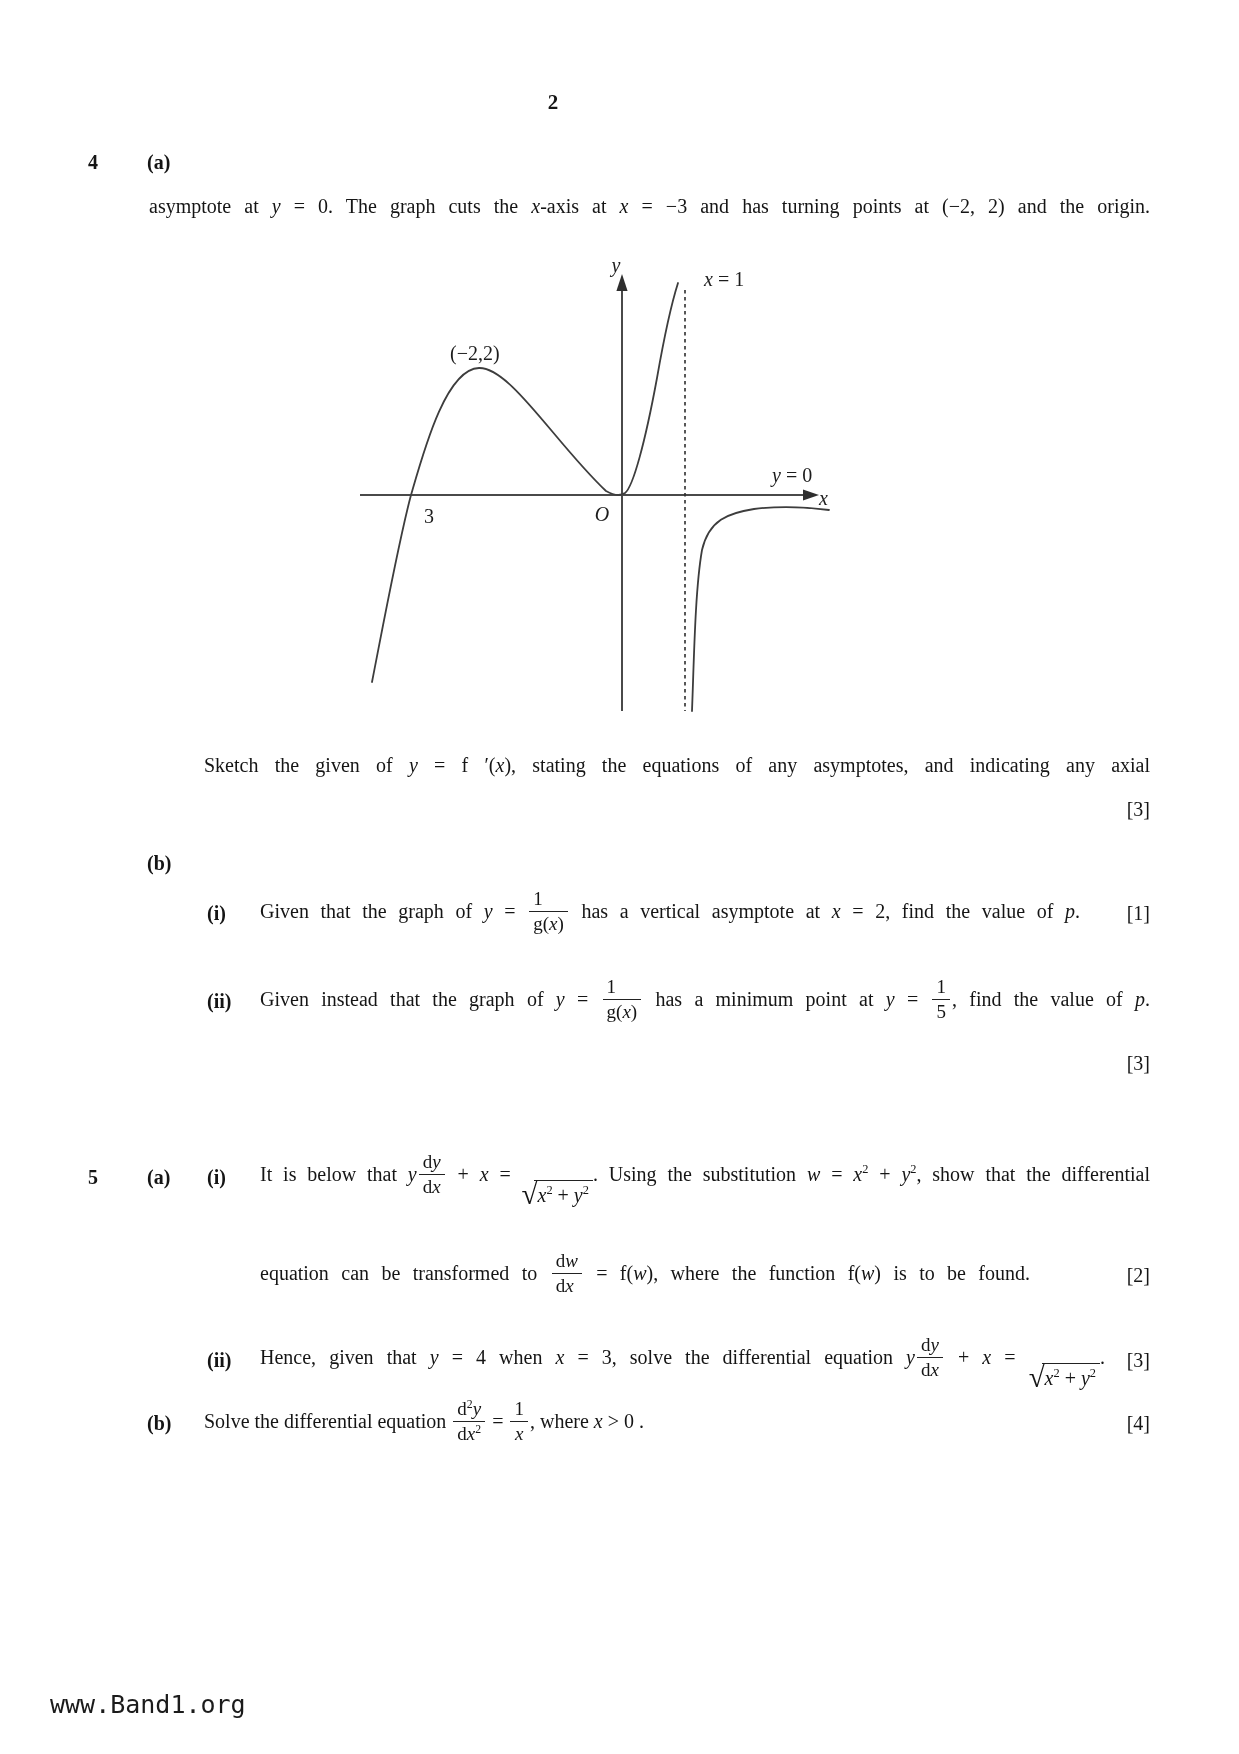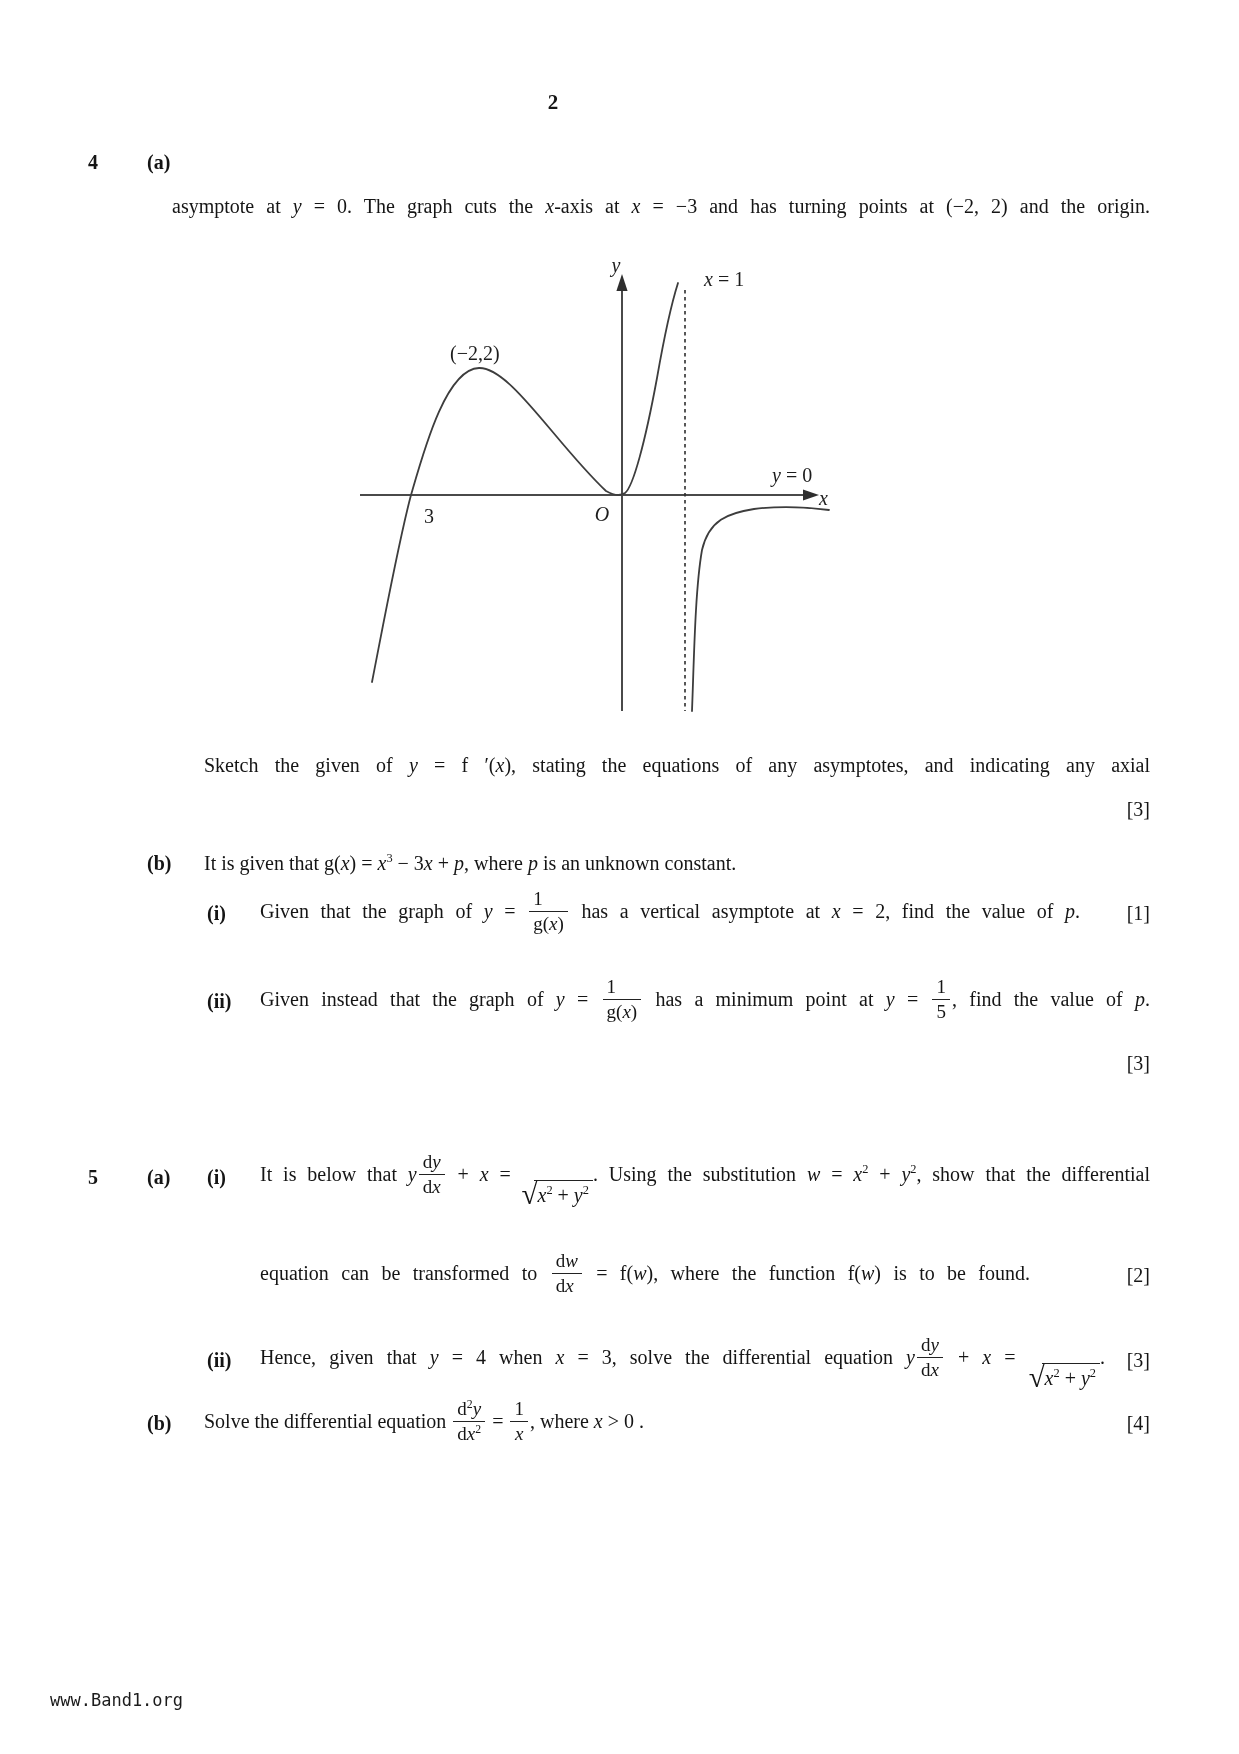--- a/index.html
+++ b/index.html
@@ -19,46 +19,45 @@
   .frac .num{display:block;padding:0 4px 1px 4px;border-bottom:1.7px solid #222;line-height:1.15;}
   .frac .den{display:block;padding:1px 4px 0 4px;line-height:1.15;}
   .sqrt{display:inline-flex;vertical-align:middle;transform:translateY(-1px);}
   .rsign{font-size:1.45em;line-height:1;align-self:flex-end;margin-right:-3px;transform:translateY(2px);}
   .rarg{border-top:1.7px solid #222;padding:2px 4px 0 3px;line-height:1.2;margin-top:36px;}
   .mark{position:absolute;right:0;top:50%;transform:translateY(-50%);font-size:20px;}
   .figure{position:absolute;left:330px;top:250px;width:515px;height:470px;}
   .figure svg{display:block;}
   .figure text{font-family:"Liberation Serif",serif;fill:#1c1c1c;font-size:20px;}
   .fital{font-style:italic;}
-  .footer{position:absolute;left:50px;top:1690px;font-family:"DejaVu Sans Mono",monospace;font-size:17px;color:#1b1b1b;}
+  .footer{position:absolute;left:50px;top:1690px;font-family:"DejaVu Sans Mono",monospace;font-size:25px;color:#1b1b1b;}
 </style>
 </head>
 <body>
 
 <div class="page">
 
   <div class="pagenum">2</div>
 
   <div id="rows">
       <div class="row" style="top: 147px;">
         <span class="qnum">4</span>
         <span class="qletter">(a)</span>
       </div>
       <div class="row" style="top: 191px;">
-        <div class="rowtext just" style="margin-left: 84px;"><span>asymptote at </span><span class="it">y</span><span> = 0. The graph cuts the </span><span class="it">x</span><span>-axis at </span><span class="it">x</span><span> = −3 and has turning points at (−2, 2) and the origin.</span></div>
+        <div class="rowtext just" style="margin-left: 61px;"><span>asymptote at </span><span class="it">y</span><span> = 0. The graph cuts the </span><span class="it">x</span><span>-axis at </span><span class="it">x</span><span> = −3 and has turning points at (−2, 2) and the origin.</span></div>
       </div>
       <div class="row" style="top: 750px;">
         <div class="rowtext just" style="margin-left: 116px;"><span>Sketch the given of </span><span class="it">y</span><span> = f ′(</span><span class="it">x</span><span>), stating the equations of any asymptotes, and indicating any axial</span></div>
       </div>
       <div class="row" style="top: 794px;">
         <span class="mark">[3]</span>
       </div>
       <div class="row" style="top: 848px;">
         <span class="qletter">(b)</span>
-        <div class="rowtext" style="margin-left: 116px;"><span>It is given that g(</span><span class="it">x</span><span>) = </span><span class="it">x</span><sup class="sp">3</sup><span> − 3</span><span class="it">x</span><span> + </span><span class="it">p</span><span>, where </span><span class="it">p</span><span> is an unknown constant.</span></div>
       </div>
       <div class="row" style="top: 890px;">
         <span class="qroman">(i)</span>
         <div class="rowtext just" style="margin-left: 172px; padding-right: 70px;"><span>Given that the graph of </span><span class="it">y</span><span> = </span><span class="frac"><span class="num"><span>1</span></span><span class="den"><span>g(</span><span class="it">x</span><span>)</span></span></span><span> has a vertical asymptote at </span><span class="it">x</span><span> = 2, find the value of </span><span class="it">p</span><span>.</span></div>
         <span class="mark">[1]</span>
       </div>
       <div class="row" style="top: 978px;">
         <span class="qroman">(ii)</span>
         <div class="rowtext just" style="margin-left: 172px;"><span>Given instead that the graph of </span><span class="it">y</span><span> = </span><span class="frac"><span class="num"><span>1</span></span><span class="den"><span>g(</span><span class="it">x</span><span>)</span></span></span><span> has a minimum point at </span><span class="it">y</span><span> = </span><span class="frac"><span class="num"><span>1</span></span><span class="den"><span>5</span></span></span><span>, find the value of </span><span class="it">p</span><span>.</span></div>
       </div>

